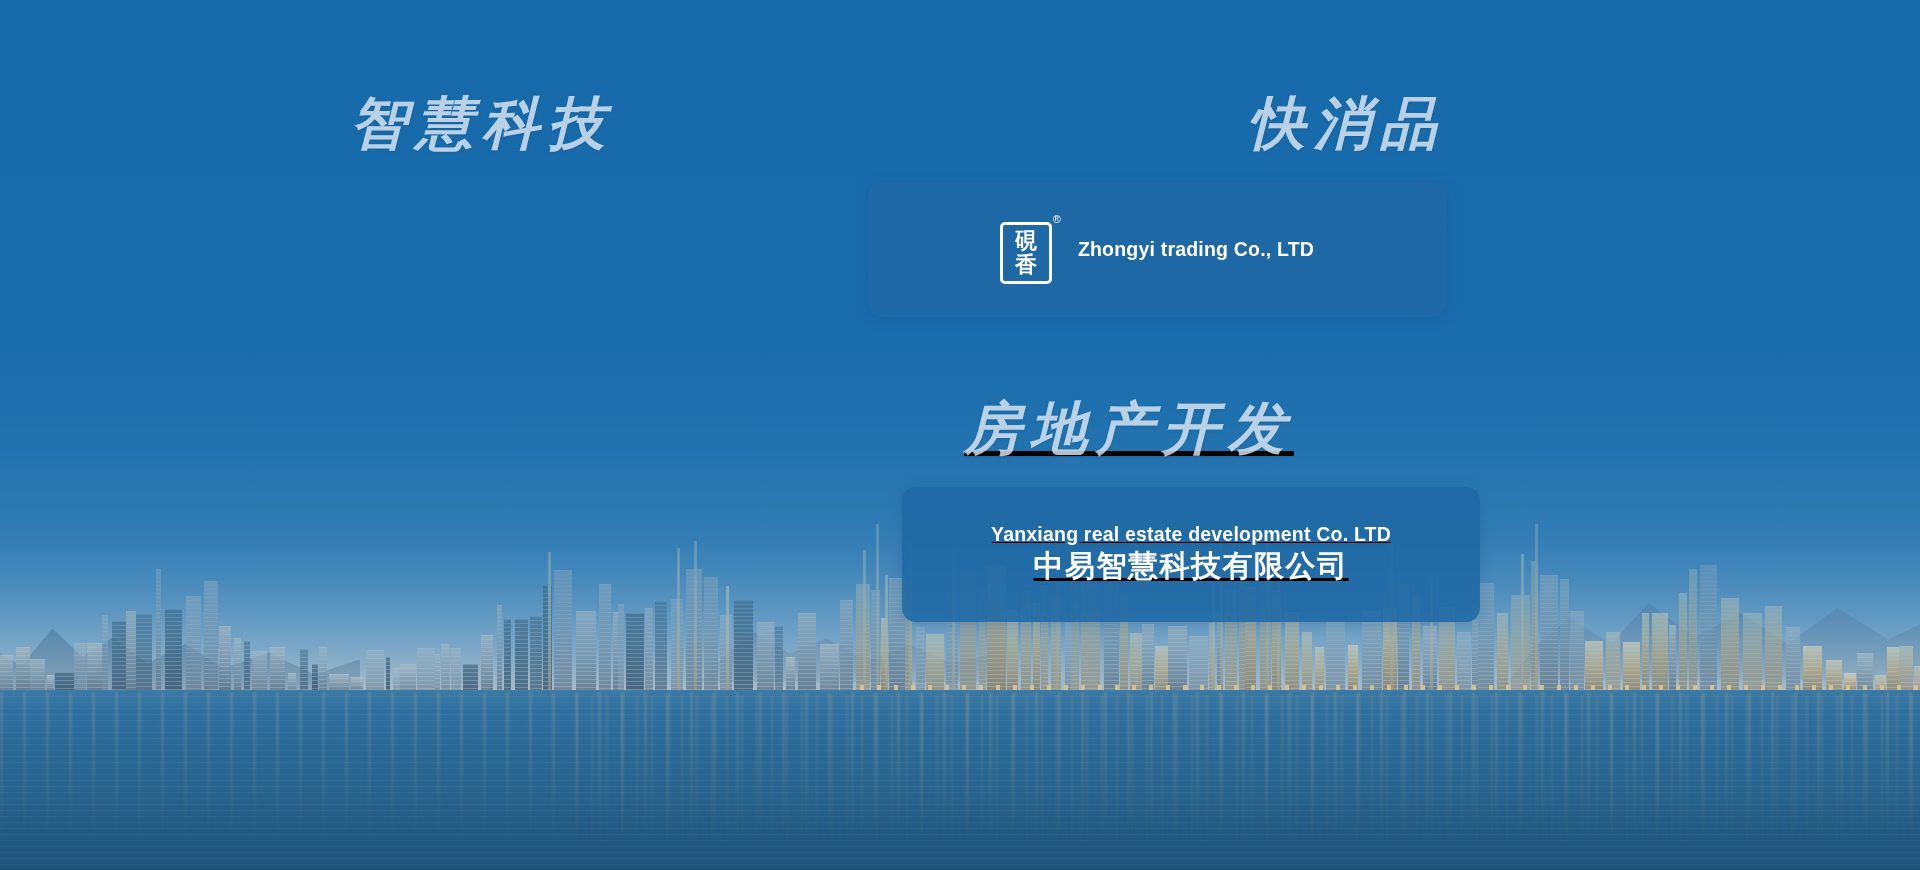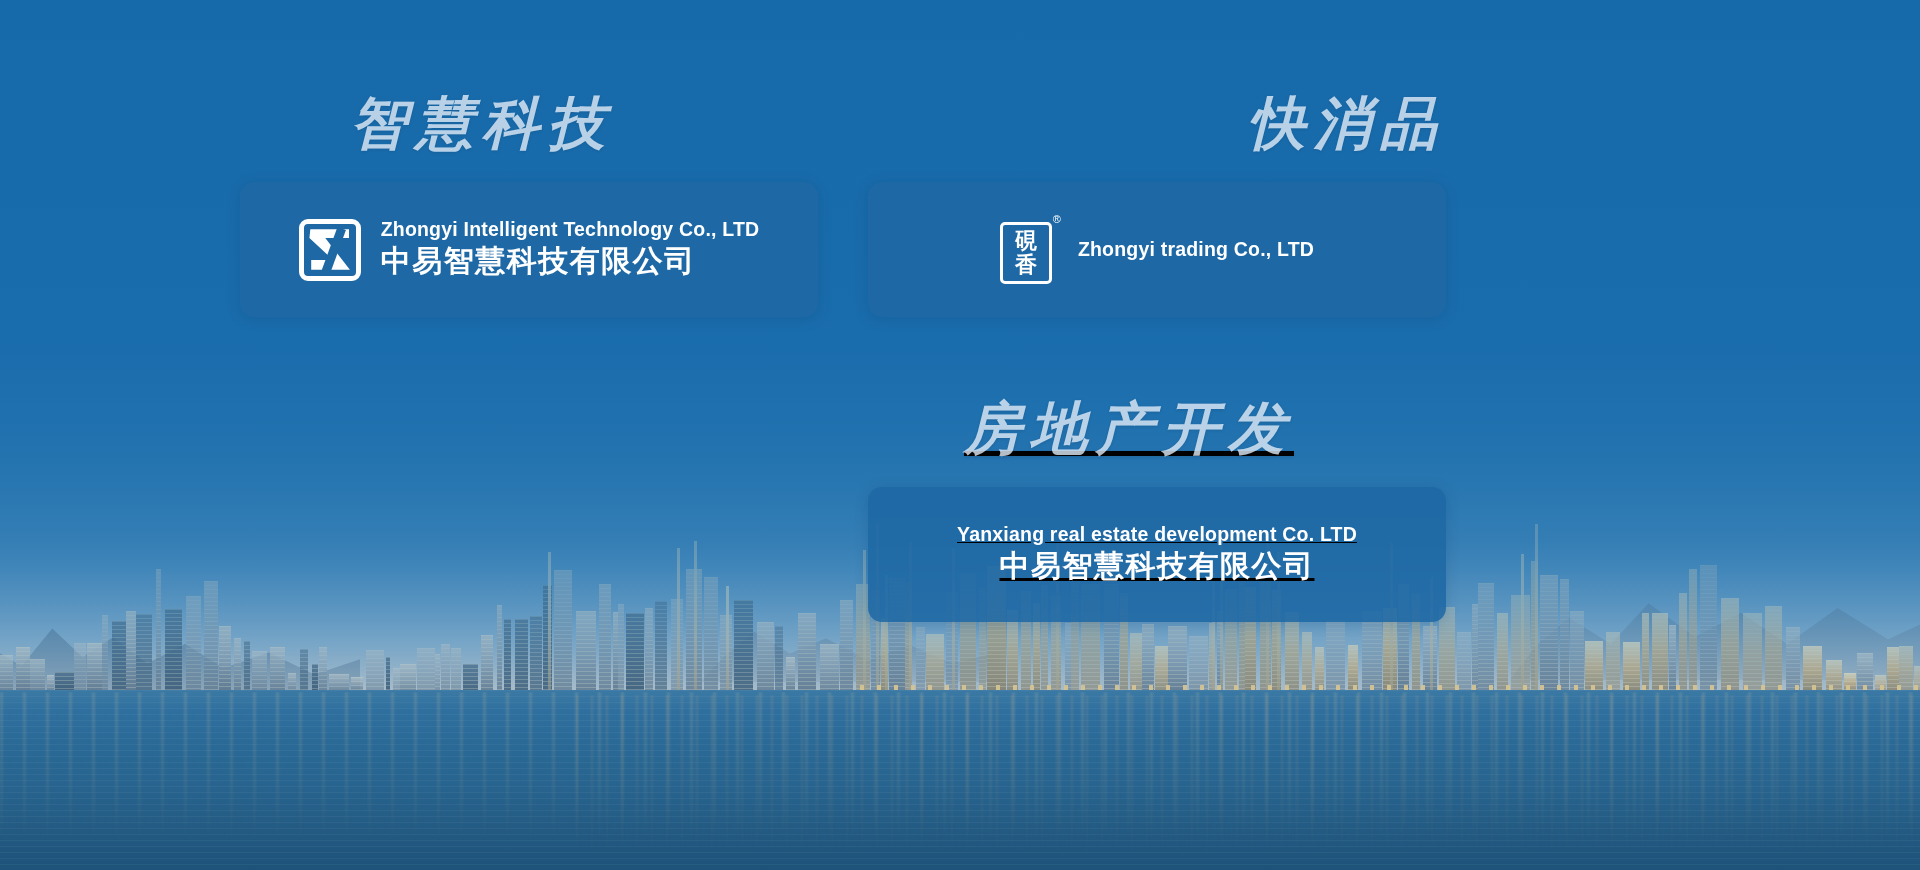--- a/index.html
+++ b/index.html
@@ -152,21 +152,21 @@
   }
 
   .card {
     width:578px; height:135px;
     background:rgba(30,104,164,.88);
     border-radius:14px;
     display:flex; align-items:center; justify-content:center;
     gap:20px;
     box-shadow:0 2px 14px rgba(12,52,92,.18);
   }
-  .card.no-logo { gap:0; }
+  .card.no-logo { gap:0;margin-left:34px; }
 
   .names { display:flex; flex-direction:column; justify-content:center; }
   .name-en {
     color:#ffffff; font-size:19.5px; font-weight:bold;
     letter-spacing:.2px; white-space:nowrap; line-height:1.25;
   }
   .name-cn {
     color:#ffffff; font-size:30px; font-weight:bold;
     letter-spacing:1.5px; white-space:nowrap; line-height:1.35;
   }
@@ -400,31 +400,20 @@
   <div class="refl"></div>
   <div class="refl2"></div>
 
   <div class="tint"></div>
 </div>
 
 <div id="content">
 
   <div class="seg" style="left:240px; top:95px;">
     <div class="seg-head" style="margin-left:110px;">智慧科技</div>
-    <div class="card" style="margin-top:30px;">
-      <div class="logo logo-zy">
-        <div class="frame"></div>
-        <div class="zmark"></div>
-        <div class="slash"></div>
-      </div>
-      <div class="names">
-        <div class="name-en">Zhongyi Intelligent Technology Co., LTD</div>
-        <div class="name-cn">中易智慧科技有限公司</div>
-      </div>
-    </div>
   </div>
 
   <div class="seg" style="left:868px; top:95px;text-align:right;">
     <div class="seg-head" style="margin-left:145px;">快消品</div>
     <div class="card" style="margin-top:30px;">
       <div class="logo logo-yx">
         <div class="seal">
           <span>硯</span>
           <span>香</span>
         </div>

